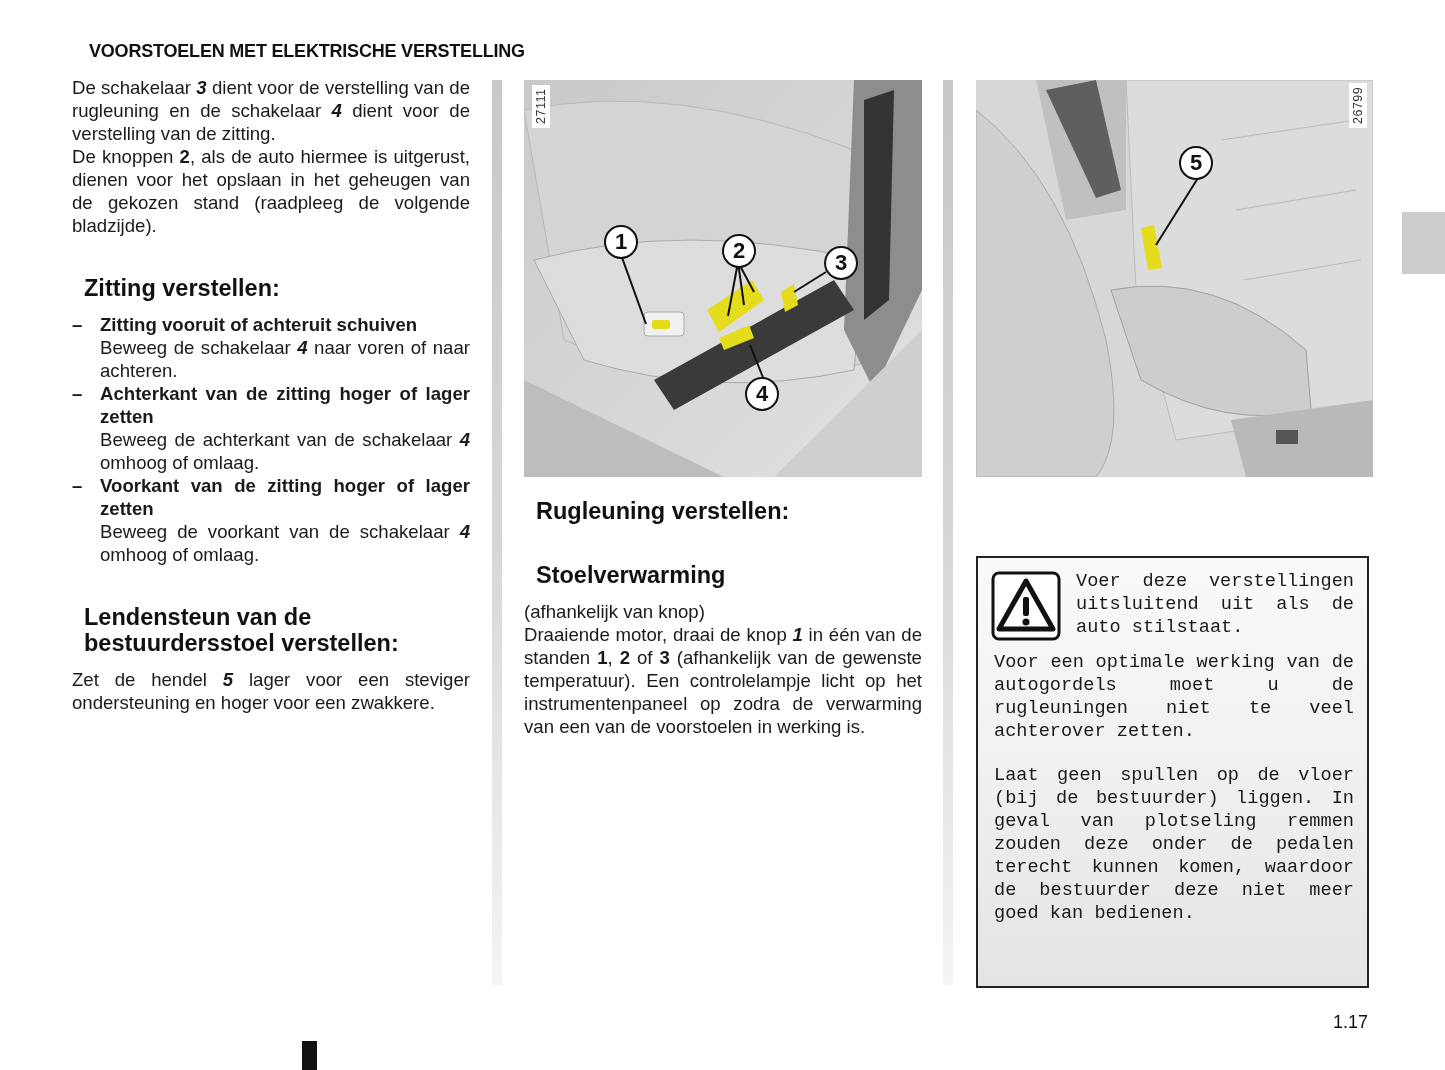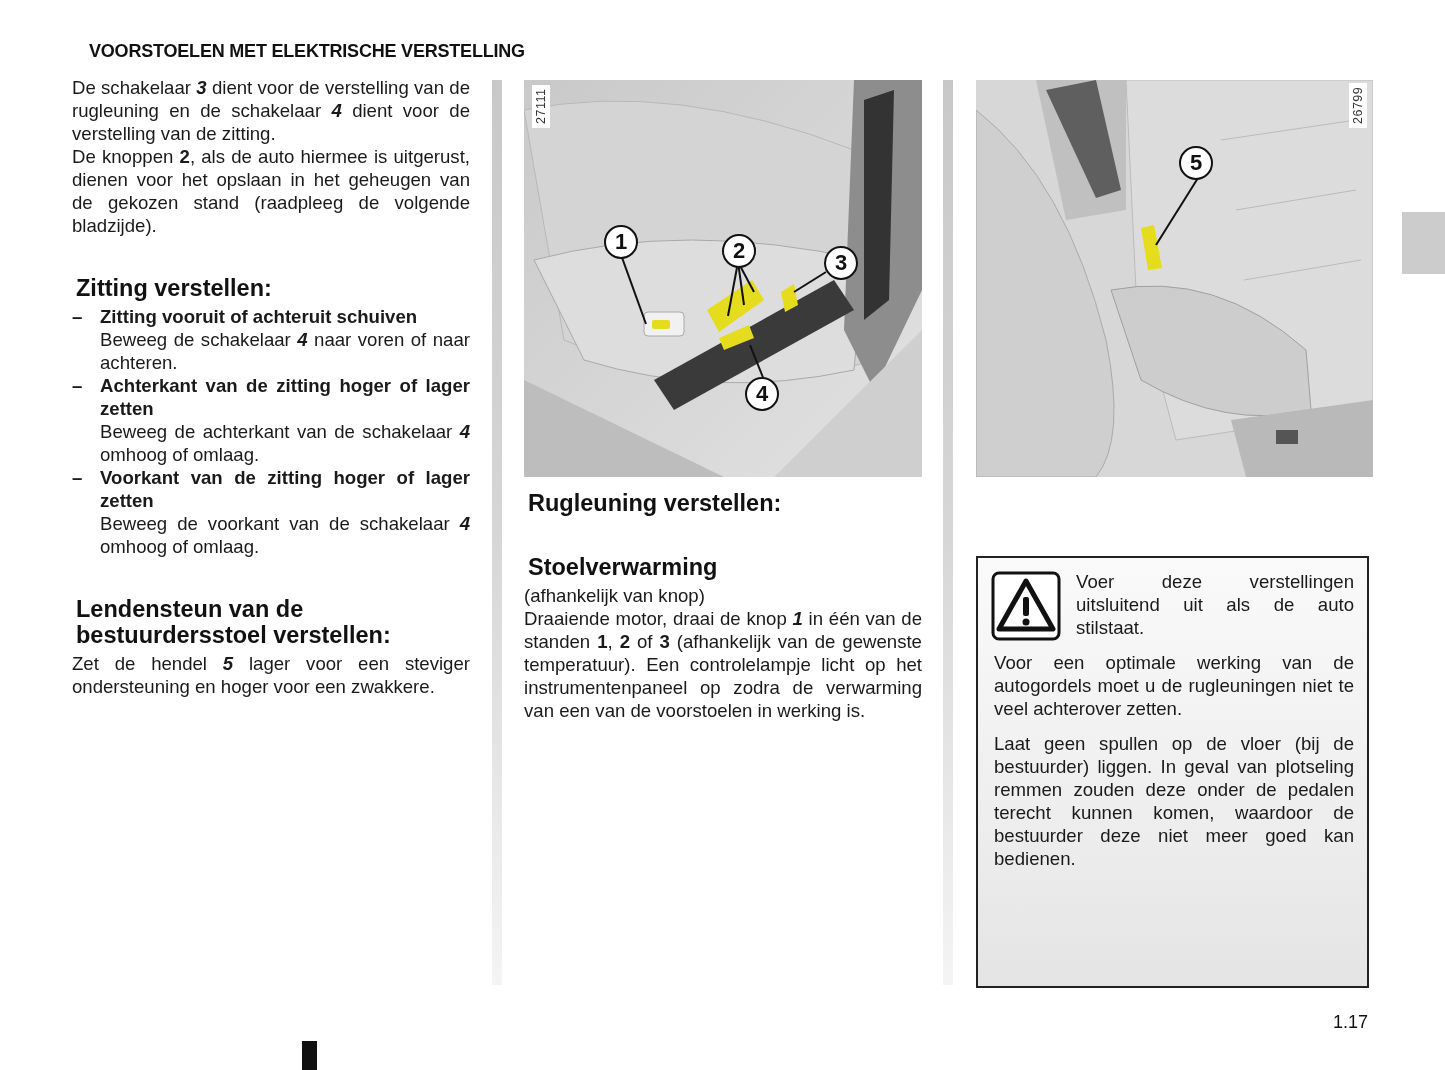--- a/index.html
+++ b/index.html
@@ -8,21 +8,21 @@
     background: #ffffff; color: #1a1a1a;
     font-family: "Liberation Sans", sans-serif;
   }
   .page-title {
     position: absolute; left: 72px; top: 24px;
     font-size: 18px; font-weight: bold; letter-spacing: -0.2px;
     margin: 17px; color: #111;
   }
   .col { position: absolute; font-size: 18.6px; line-height: 23px; }
   .col p { margin: 0; text-align: justify; }
-  .col h2 { margin: 4px; font-size: 23.5px; line-height: 26px; font-weight: bold; color: #111; }
+  .col h2 { margin: 12px; font-size: 23.5px; line-height: 26px; font-weight: bold; color: #111; }
   .col .bold { font-weight: bold; }
   .col .bi { font-weight: bold; font-style: italic; }
   .col-left { left: 72px; top: 76px; width: 398px; }
   .col-mid { left: 524px; top: 486px; width: 398px; }
   .list { margin: 0; padding: 0; list-style: none; }
   .list li { position: relative; padding-left: 28px; }
   .list li .dash { position: absolute; left: 0; top: 0; font-weight: bold; }
   .list li .lhead { font-weight: bold; display: block; text-align: justify; }
   .list li .ltext { display: block; text-align: justify; }
   .divider {
@@ -41,21 +41,21 @@
   .callout {
     position: absolute; width: 30px; height: 30px; border-radius: 50%;
     border: 2px solid #111; background: #fff;
     font-weight: bold; font-size: 22px; line-height: 30px; text-align: center;
     color: #111;
   }
   .warn-box {
     position: absolute; left: 976px; top: 556px; width: 393px; height: 432px;
     border: 2px solid #222; box-sizing: border-box;
     background: linear-gradient(to bottom, #fafafa 0%, #eeeeee 60%, #e4e4e4 100%);
-    font-size: 18.6px; line-height: 23px;
+    font-size: 18.6px; line-height: 23px; font-family: Liberation Mono, monospace;
   }
   .warn-icon {
     position: absolute; left: 13px; top: 13px; width: 70px; height: 70px;
   }
   .warn-text { position: absolute; left: 16px; top: 12px; width: 360px; }
   .warn-text p { margin: 0; text-align: justify; }
   .warn-text .indent-float { float: left; width: 82px; height: 76px; }
   .page-number { position: absolute; left: 1333px; top: 1012px; font-size: 18px; color: #111; }
   .tab-marker { position: absolute; left: 1402px; top: 212px; width: 43px; height: 62px; background: #cccccc; }
   .crop-mark { position: absolute; left: 302px; top: 1041px; width: 15px; height: 29px; background: #111; }
@@ -173,19 +173,19 @@
   <svg class="warn-icon" viewBox="0 0 70 70">
     <rect x="2" y="2" width="66" height="66" rx="6" fill="#fff" stroke="#111" stroke-width="3"></rect>
     <path d="M35 10 L62 58 L8 58 Z" fill="none" stroke="#111" stroke-width="5" stroke-linejoin="round"></path>
     <rect x="32" y="26" width="6" height="19" rx="2" fill="#111"></rect>
     <circle cx="35" cy="51" r="3.5" fill="#111"></circle>
   </svg>
   <div class="warn-text">
     <div class="indent-float"></div>
     <p>Voer deze verstellingen uitsluitend uit als de auto stilstaat.</p>
     <p style="margin-top:12px">Voor een optimale werking van de autogordels moet u de rugleuningen niet te veel achterover zetten.</p>
-    <p style="margin-top:12px; clear:both">Laat geen spullen op de vloer (bij de bestuurder) liggen. In geval van plotseling remmen zouden deze onder de pedalen terecht kunnen komen, waardoor de bestuurder deze niet meer goed kan bedienen.</p>
+    <p style="margin-top:21px; clear:both">Laat geen spullen op de vloer (bij de bestuurder) liggen. In geval van plotseling remmen zouden deze onder de pedalen terecht kunnen komen, waardoor de bestuurder deze niet meer goed kan bedienen.</p>
   </div>
 </div>
 
 <div class="tab-marker"></div>
 <div class="page-number">1.17</div>
 <div class="crop-mark"></div>
 
 </body></html>

